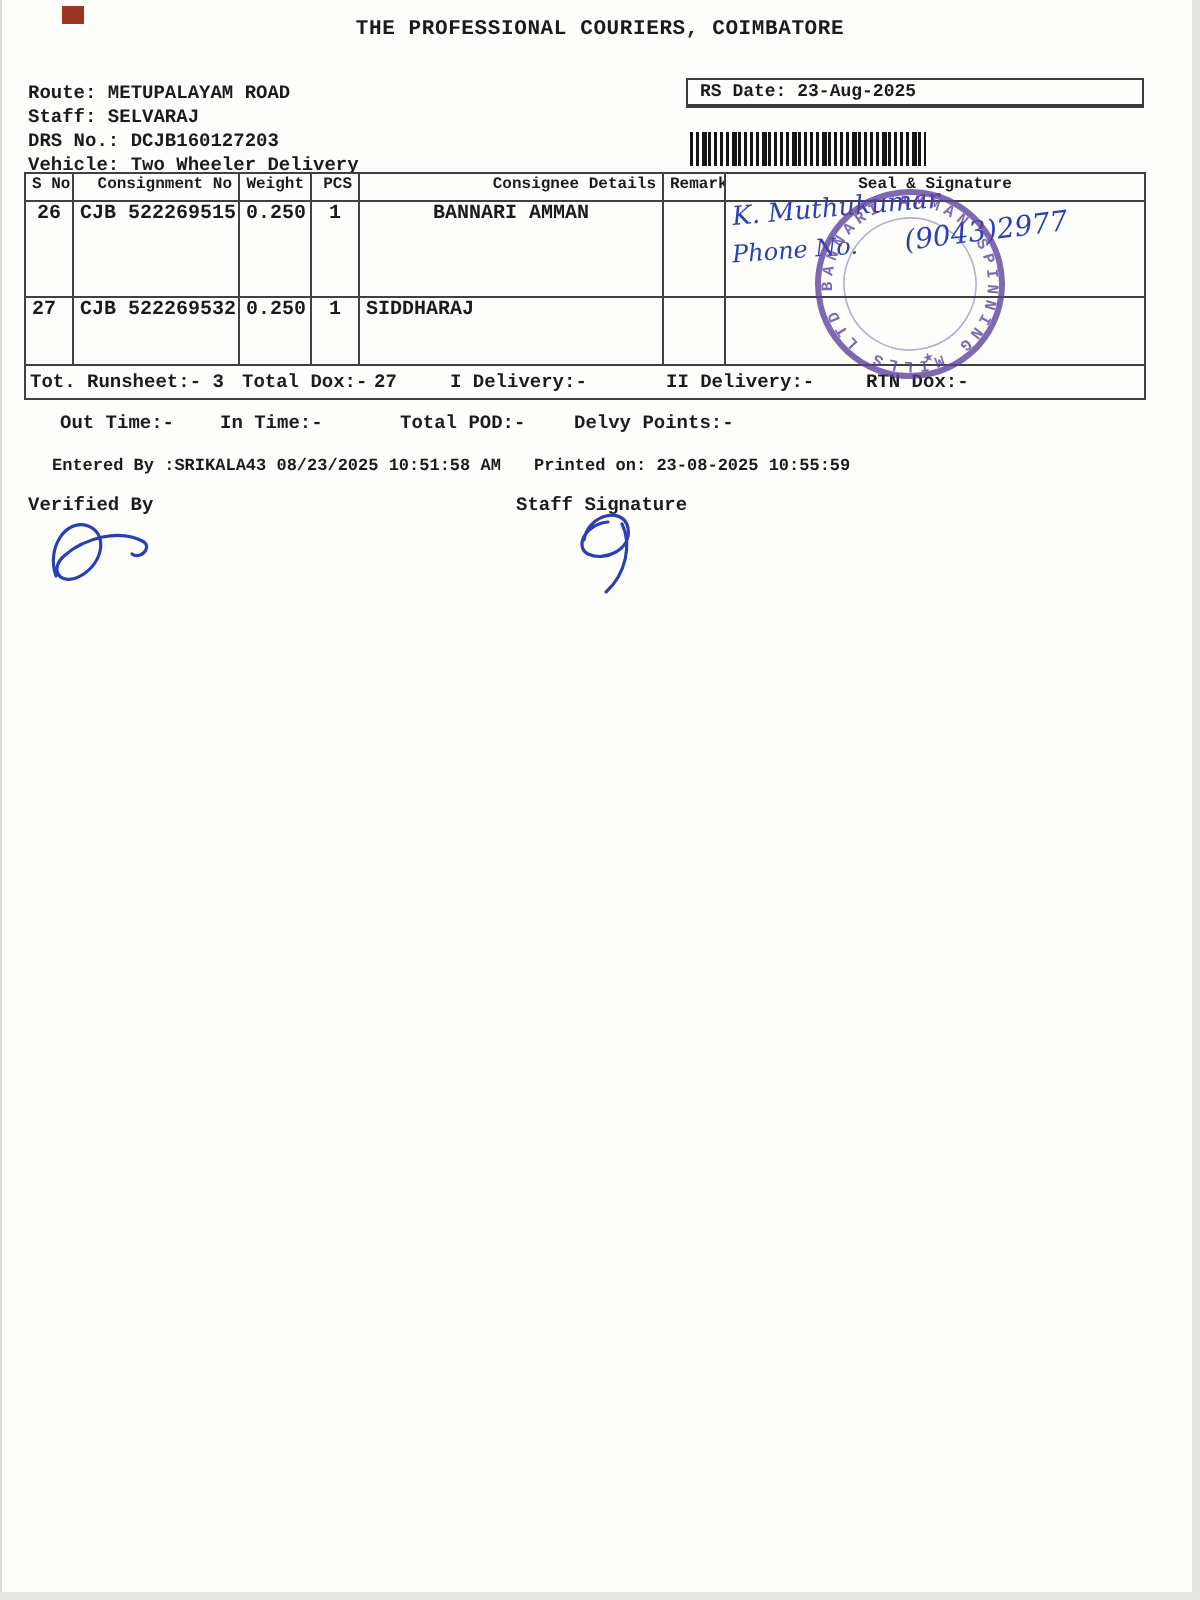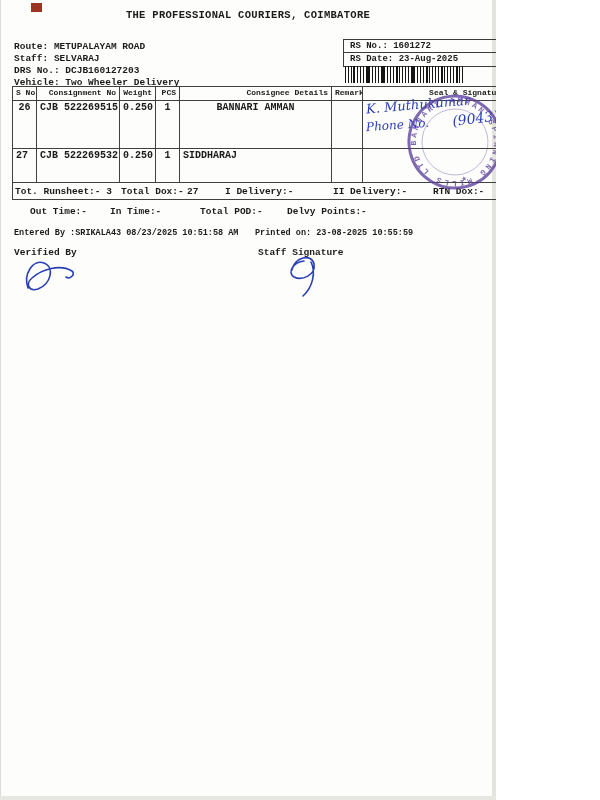--- a/index.html
+++ b/index.html
@@ -1,18 +1,18 @@
 <!DOCTYPE html>
 <html><head>
 <meta charset="utf-8">
 <style>
   * { margin:0; padding:0; box-sizing:border-box; }
   html,body { background:#ffffff; }
   .sheet {
-    position:relative; width:496px; height:800px;
+    position:relative; width:600px; height:800px;
     background:#fdfdfb;
     font-family:"Liberation Mono","DejaVu Sans Mono",monospace;
     font-weight:bold; color:#1b1b1b; overflow:hidden;
   }
   .edge-right { position:absolute; right:0; top:0; width:4px; height:100%; background:#e4e4df; }
   .edge-bottom { position:absolute; bottom:0; left:0; width:100%; height:4px; background:#e7e7e2; }
   .edge-left { position:absolute; left:0; top:0; width:1px; height:100%; background:#dcdcd6; }
   .corner-mark { position:absolute; left:31px; top:3px; width:11px; height:9px; background:#9c3423; }
 
   .title { position:absolute; top:9px; left:0; width:100%; text-align:center; font-size:10.5px; letter-spacing:.3px; }
@@ -38,21 +38,21 @@
   table.grid th.center { text-align:center; }
   table.grid td { font-size:10px; }
   tr.r26 td { height:48px;text-align:center; }
   tr.r27 td { height:34px; }
   td.pcs { text-align:center; }
   tr.totals td { height:17px; position:relative; font-size:9.5px; overflow:visible; }
   .tspan { position:absolute; top:50%; transform:translateY(-50%); white-space:nowrap; }
 
   .below-line { position:absolute; white-space:nowrap; }
   .times { top:206px; font-size:9.5px; }
-  .entered { top:228px; font-size:8.5px; }
+  .entered { top:228px; font-size:8.5px;margin-left:12px; }
   .verified { top:247px; font-size:9.5px; }
 
   .hand { position:absolute; color:#2a3fb5; font-family:"DejaVu Serif",serif; font-style:italic; font-weight:normal; white-space:nowrap; }
   .hw1 { left:366px; top:97px;  font-size:13px; transform:rotate(-5deg); }
   .hw2 { left:366px; top:118px; font-size:12px; transform:rotate(-4deg); }
   .hw3 { left:452px; top:108px; font-size:14px; transform:rotate(-7deg); }
 
   .stamp { position:absolute; left:402px; top:90px; width:106px; height:104px; transform:rotate(-14deg); opacity:.78; }
   .sig { position:absolute; }
   .sig-verified { left:20px; top:254px; }
@@ -80,24 +80,20 @@
   <div class="info-line il-drs">
     <span>DRS No.:</span>
     <span>DCJB160127203</span>
   </div>
   <div class="info-line il-vehicle">
     <span>Vehicle:</span>
     <span>Two Wheeler Delivery</span>
   </div>
 
   <div class="rs-box">
-    <div class="rs-row">
-      <span>RS No.:</span>
-      <span>1601272</span>
-    </div>
     <div class="rs-row">
       <span>RS Date:</span>
       <span>23-Aug-2025</span>
     </div>
   </div>
   <div class="barcode"></div>
 
   <table class="grid">
     <colgroup>
       <col style="width:24px">

